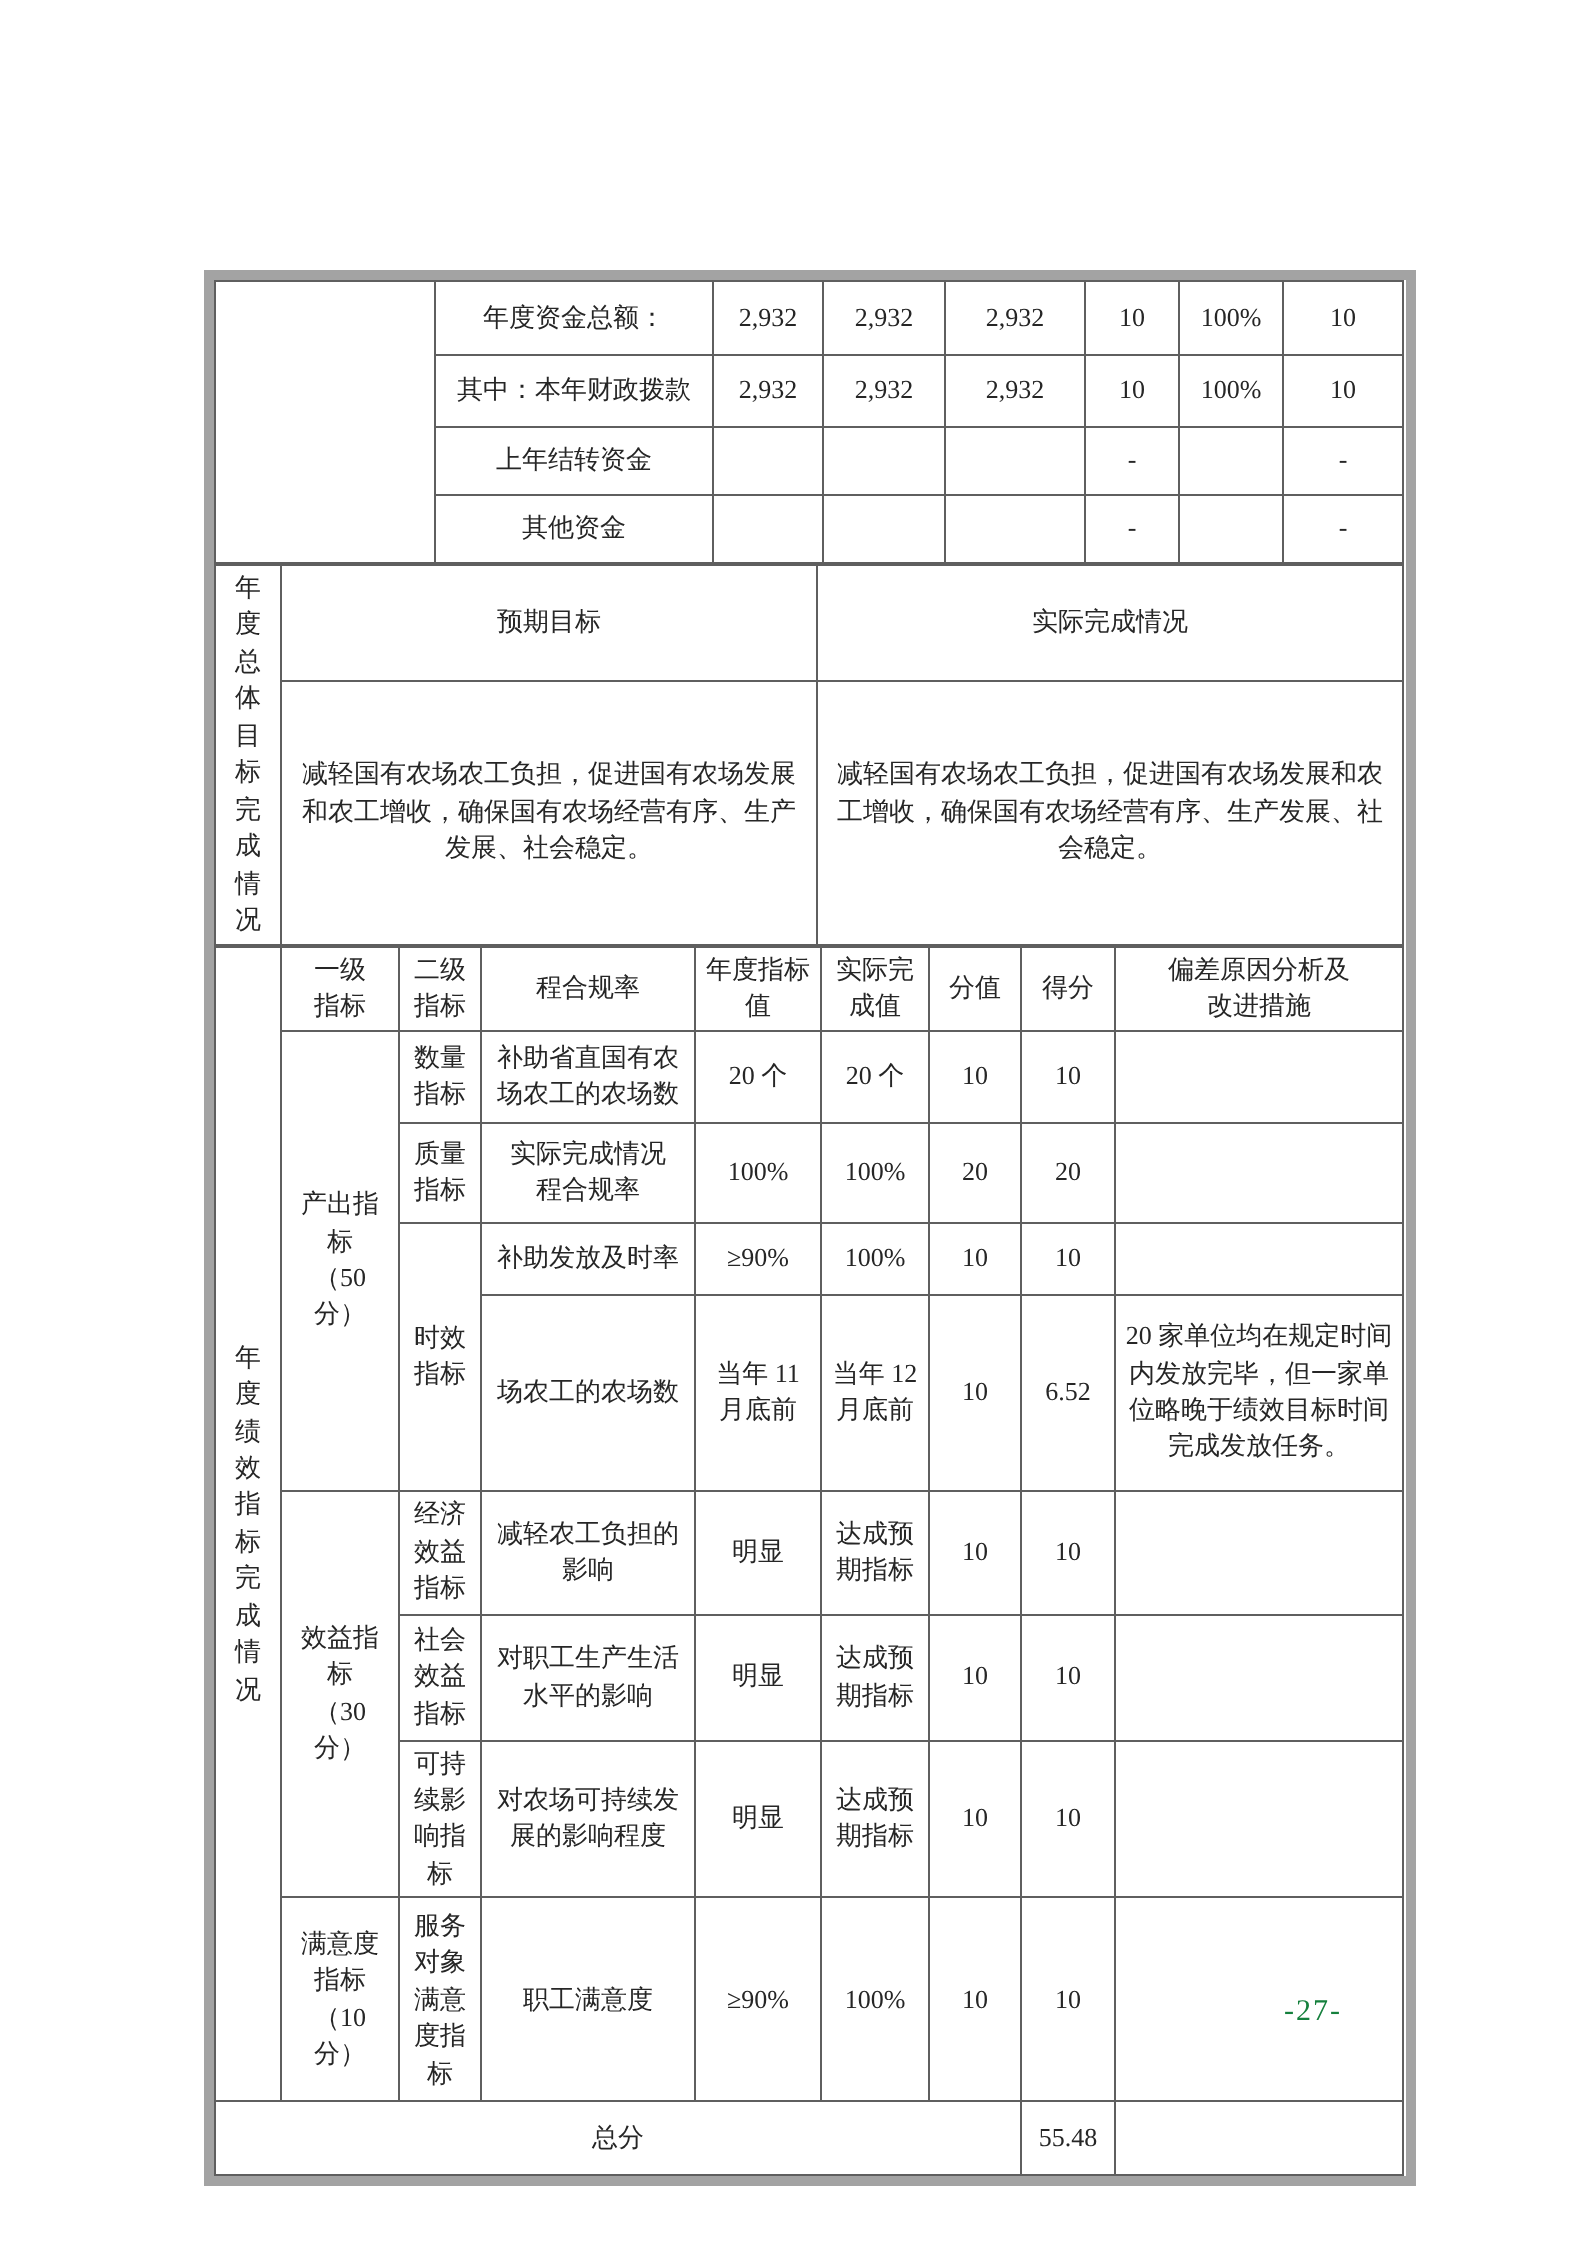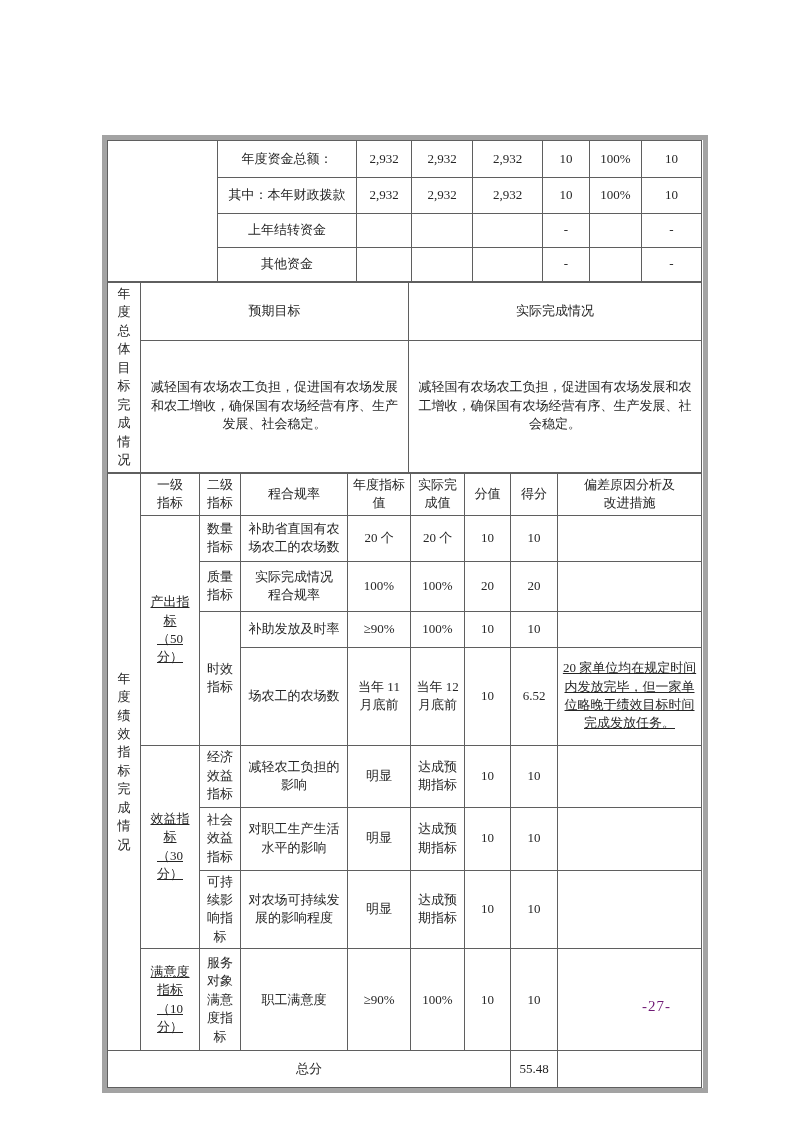--- a/index.html
+++ b/index.html
@@ -29,28 +29,28 @@
     vertical-align:middle;
     font-size:13px;
     line-height:1.42;
     color:#262626;
     word-break:break-all;
     overflow:hidden;
   }
   td.tl{text-align:left;}
   td.pre{white-space:pre-line;}
   td.vert{line-height:1.32;padding:2px 1px;margin-top:36px;}
-  td.lv1{padding:2px 1px;text-decoration:underline;}
-  td.dev{text-align:left;line-height:1.45;text-decoration:underline;}
+  td.lv1{padding:2px 1px;}
+  td.dev{text-align:left;line-height:1.45;}
   .pagenum{
     position:absolute;
     top:998px;left:642px;
     font-size:15px;
     letter-spacing:1px;
-    color:#701a75;
+    color:#15803d;
     font-family:"Liberation Serif", serif;
   }
 </style>
 </head>
 <body>
 
 <div class="page">
 
   <div class="tablewrap">
 

